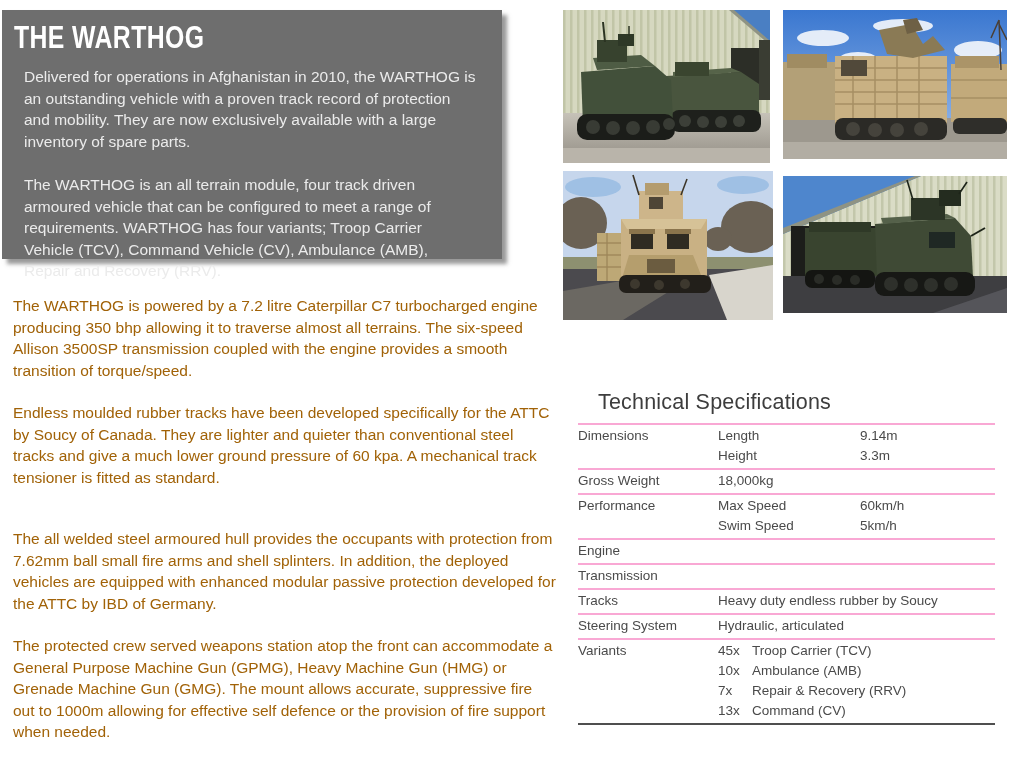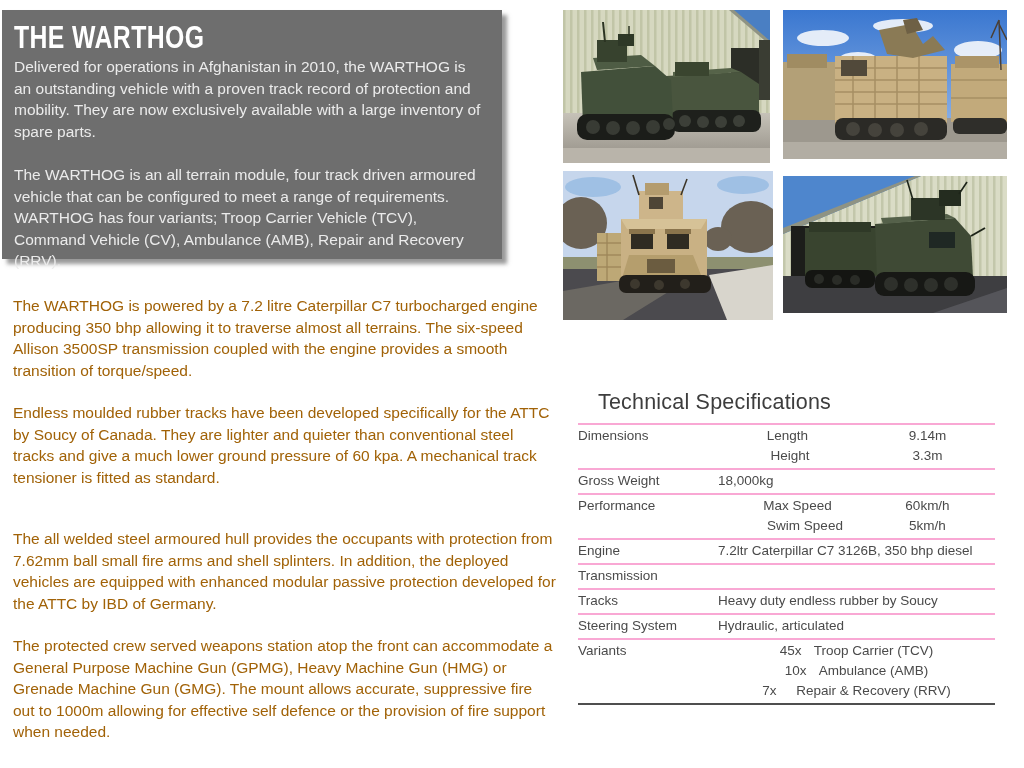--- a/index.html
+++ b/index.html
@@ -7,39 +7,39 @@
        font-family:"Liberation Sans",sans-serif;-webkit-font-smoothing:antialiased;}
   .abs{position:absolute;}
 
   
   .intro-box{left:2px;top:10px;width:500px;height:249px;box-sizing:border-box;
              background:#6e6e6e;box-shadow:5px 5px 4px rgba(70,70,70,.55);
              padding:10px 16px 0 12px;}
   .intro-title{display:inline-block;transform:scaleX(.8);transform-origin:0 50%;
                font-size:31px;font-weight:bold;color:#ffffff;line-height:36px;
                letter-spacing:.5px;white-space:nowrap;margin:0;}
-  .intro-box p{margin:0;font-size:15.5px;line-height:21.5px;color:#ebebeb;}
+  .intro-box p{margin:10px;font-size:15.5px;line-height:21.5px;color:#ebebeb;}
   .intro-box p.second{margin-top:22px;}
 
   
   .bodytext{left:13px;width:543px;font-size:15.5px;line-height:21.5px;color:#a16207;}
 
   
   .photo{background:#ccc;}
   .photo svg{display:block;width:100%;height:100%;}
 
   
   .spec-heading{left:598px;top:390px;font-size:21.5px;color:#3d3d3d;
                 letter-spacing:.2px;font-weight:400;}
   .spec-table{left:578px;top:423px;width:417px;border-bottom:2px solid #4f4f4f;
               font-size:13.5px;color:#4a4a4a;}
   .srow{display:flex;border-top:2px solid #f9a8d4;padding:1px 0 2px 0;}
   .slabel{width:140px;flex:0 0 140px;line-height:20px;}
   .scontent{flex:1;}
-  .pair{display:flex;line-height:20px;justify-content:center;}
+  .pair{display:flex;line-height:20px;}
   .pair .k{flex:0 0 142px;}
   .pair.narrow .k{flex:0 0 34px;}
   .single{line-height:20px;}
 </style>
 </head>
 <body>
 
 <div class="abs intro-box">
   <h1 class="intro-title">THE WARTHOG</h1>
   <p>Delivered for operations in Afghanistan in 2010, the WARTHOG is an outstanding vehicle with a proven track record of protection and mobility. They are now exclusively available with a large inventory of spare parts.</p>
@@ -273,23 +273,20 @@
         </div>
       <div class="pair">
           <span class="k">Swim Speed</span>
           <span class="v">5km/h</span>
         </div>
     </div>
   </div>
 
   <div class="srow">
     <div class="slabel">Engine</div>
-    <div class="scontent">
-        <div class="single">7.2ltr Caterpillar C7 3126B, 350 bhp diesel</div>
-      </div>
   </div>
 
   <div class="srow">
     <div class="slabel">Transmission</div>
   </div>
 
   <div class="srow">
     <div class="slabel">Tracks</div>
     <div class="scontent">
         <div class="single">Heavy duty endless rubber by Soucy</div>
@@ -311,16 +308,20 @@
           <span class="v">Troop Carrier (TCV)</span>
         </div>
       <div class="pair narrow">
           <span class="k">10x</span>
           <span class="v">Ambulance (AMB)</span>
         </div>
       <div class="pair narrow">
           <span class="k">7x</span>
           <span class="v">Repair &amp; Recovery (RRV)</span>
         </div>
+      <div class="pair narrow">
+          <span class="k">13x</span>
+          <span class="v">Command (CV)</span>
+        </div>
     </div>
   </div>
 
 </div>
 
 </body></html>

